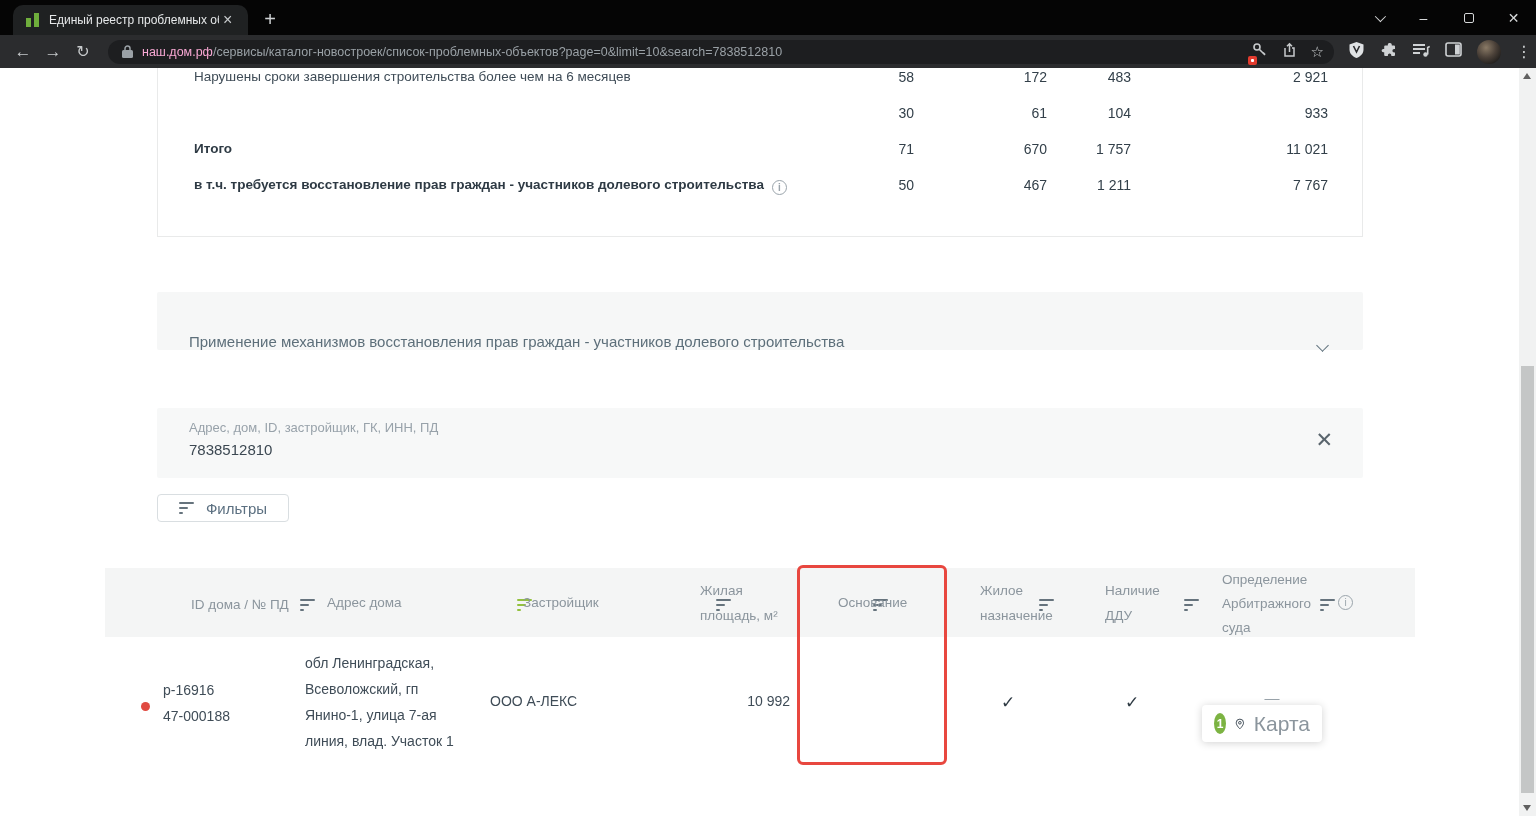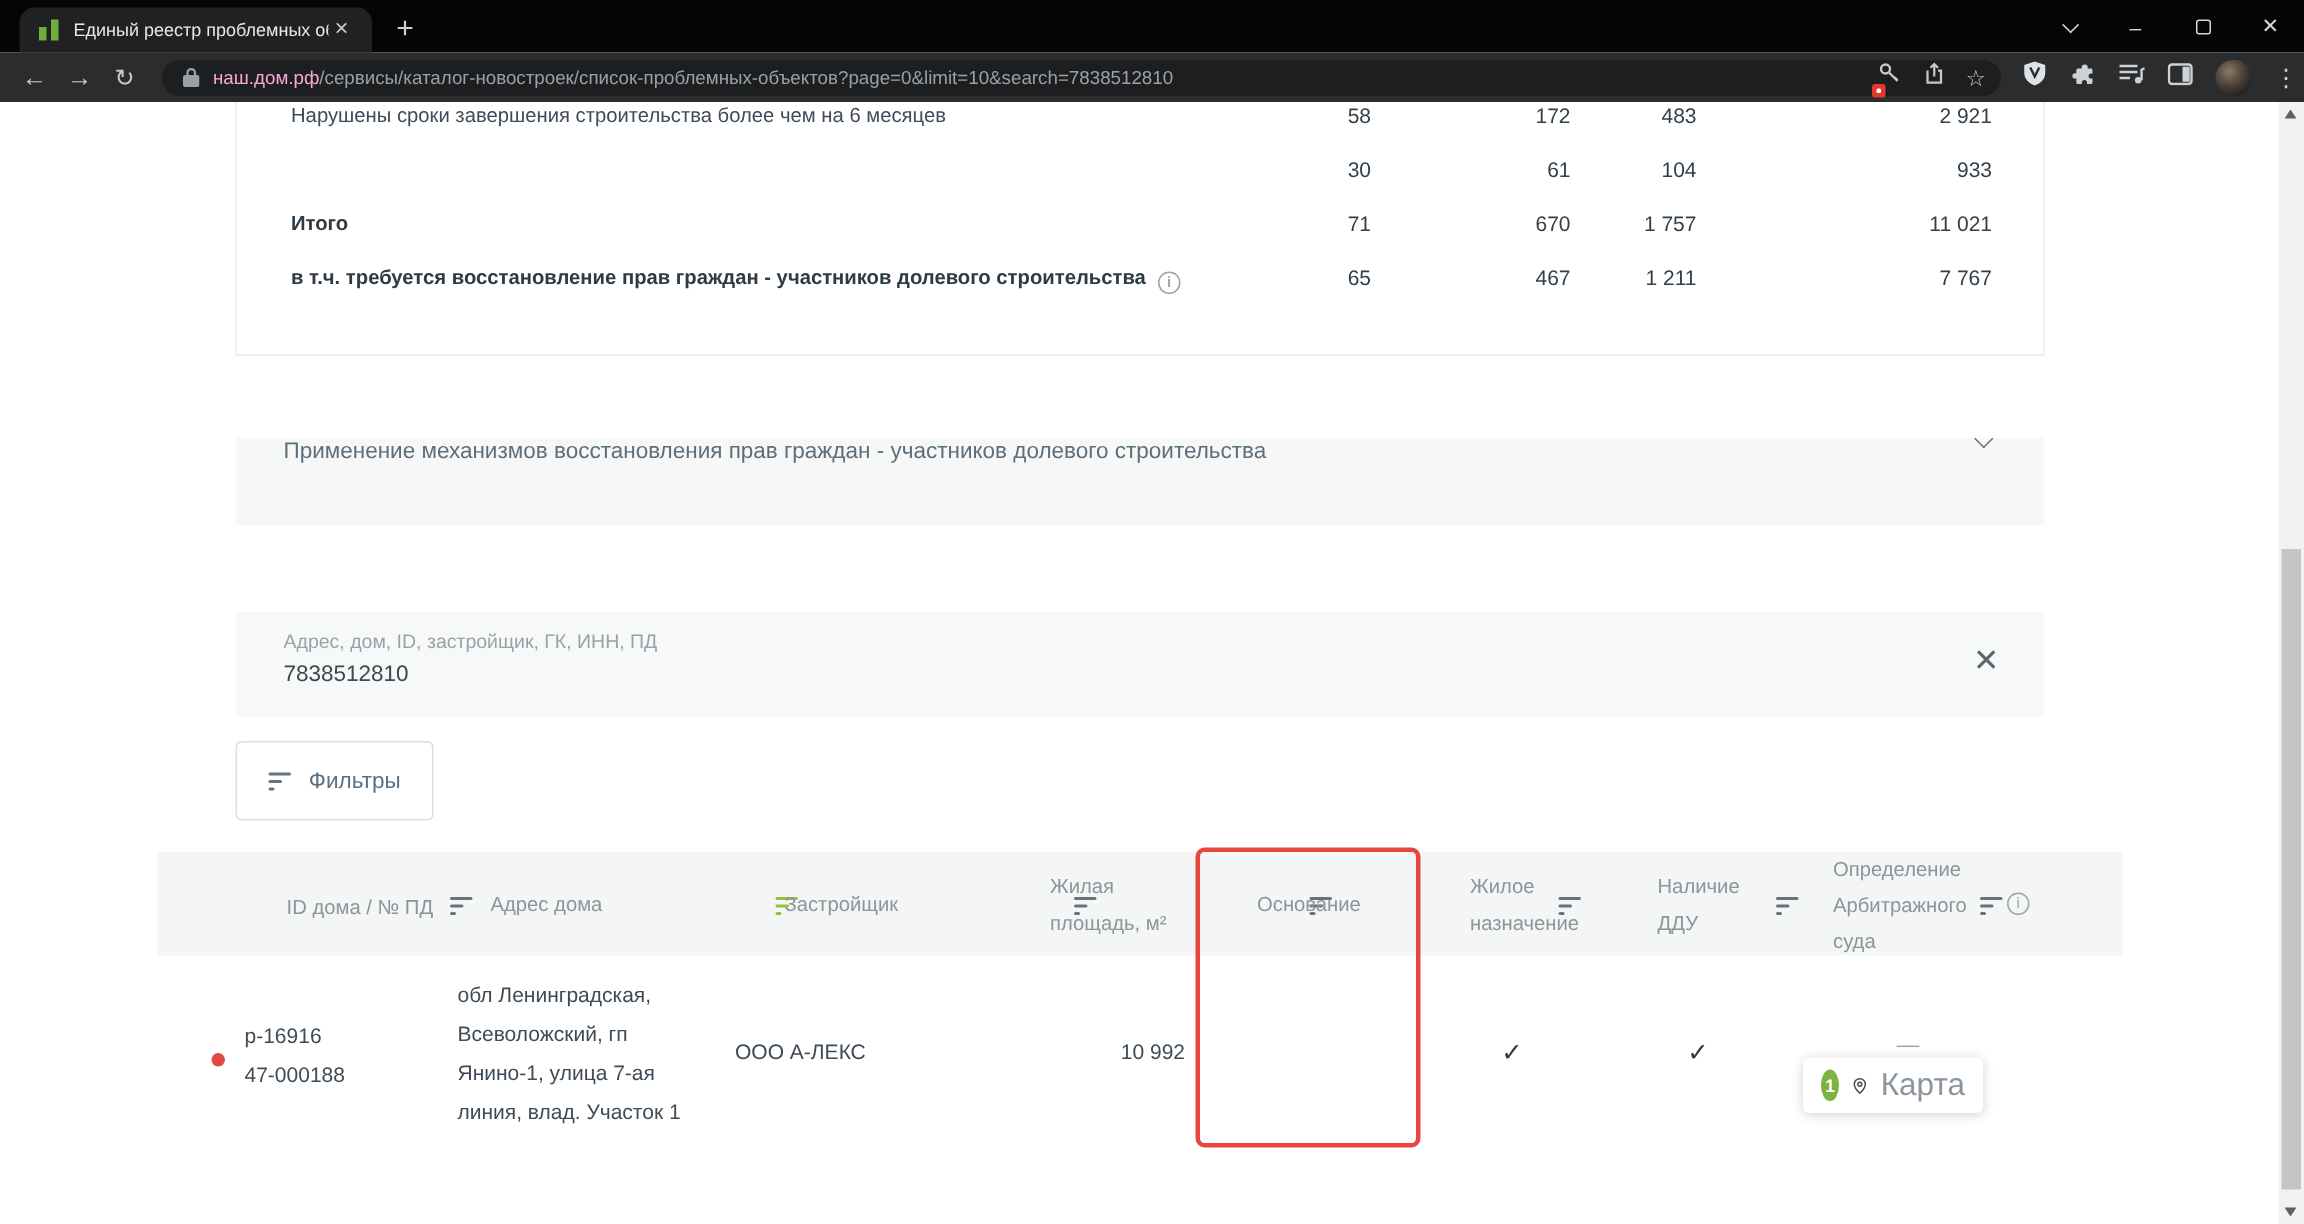--- a/index.html
+++ b/index.html
@@ -55,33 +55,33 @@
   .stat-num { position:absolute; font-size:14px; font-weight:normal; color:#33404a; text-align:right; }
   .r1{top:1px;} .r2{top:37px;} .r3{top:73px;} .r4{top:109px;}
   .n1{left:676px;width:80px;} .n2{left:809px;width:80px;} .n3{left:893px;width:80px;} .n4{left:1070px;width:100px;}
 
   .info-icon { display:inline-block; width:15px; height:15px; border:1.2px solid #9aa4ab; border-radius:50%;
     color:#9aa4ab; font-size:10px; line-height:13px; text-align:center; font-style:normal;
     vertical-align:-2px; margin-left:8px; }
 
   
   .accordion { left:157px; top:224px; width:1206px; height:58px; background:#f6f7f7; border-radius:2px;
-    display:flex; align-items:flex-start; padding:0 36px 0 32px; }
+    display:flex; align-items:flex-end; padding:0 36px 0 32px; }
   .accordion-title { font-size:15px; color:#5d6f7a; flex:1; }
   .chev-down { width:9px; height:9px; border-right:1.8px solid #5d6f7a; border-bottom:1.8px solid #5d6f7a;
     transform:rotate(45deg); margin-top:-4px; }
 
   
   .searchbox { left:157px; top:340px; width:1206px; height:70px; background:#f7f8f8; border-radius:2px; }
   .search-label { position:absolute; left:32px; top:12px; font-size:13px; color:#98a2aa; }
   .search-value { position:absolute; left:32px; top:33px; font-size:15px; color:#3c4852; }
   .search-clear { position:absolute; right:30px; top:20px; font-size:21px; color:#5a656d; cursor:pointer; }
 
   
-  .filters-btn { left:157px; top:426px; width:132px; height:53px; background:#fff;
+  .filters-btn { left:157px; top:426px; width:132px; height:28px; background:#fff;
     border:1px solid #d9dee1; border-radius:4px; display:flex; align-items:center; justify-content:center; gap:11px; cursor:pointer; }
   .filters-label { font-size:15px; color:#5c7081; }
 
   
   .sorticon { display:inline-block; width:16px; height:12px; position:relative; }
   .sorticon i { position:absolute; left:0; height:2px; background:#66737d; border-radius:1px; }
   .sorticon i:nth-child(1){ top:0; width:15px; }
   .sorticon i:nth-child(2){ top:5px; width:9px; }
   .sorticon i:nth-child(3){ top:10px; width:4px; }
   .sorticon.green i { background:#93c13e; }
@@ -216,21 +216,21 @@
       <span class="stat-num r2 n3">104</span>
       <span class="stat-num r2 n4">933</span>
 
       <span class="stat-label bold r3">Итого</span>
       <span class="stat-num r3 n1">71</span>
       <span class="stat-num r3 n2">670</span>
       <span class="stat-num r3 n3">1 757</span>
       <span class="stat-num r3 n4">11 021</span>
 
       <span class="stat-label bold r4"><span>в т.ч. требуется восстановление прав граждан - участников долевого строительства</span><i class="info-icon">i</i></span>
-      <span class="stat-num r4 n1">65</span>
+      <span class="stat-num r4 n1">50</span>
       <span class="stat-num r4 n2">467</span>
       <span class="stat-num r4 n3">1 211</span>
       <span class="stat-num r4 n4">7 767</span>
     </div>
 
     
     <div class="abs accordion">
       <span class="accordion-title">Применение механизмов восстановления прав граждан - участников долевого строительства</span>
       <span class="chev-down"></span>
     </div>

